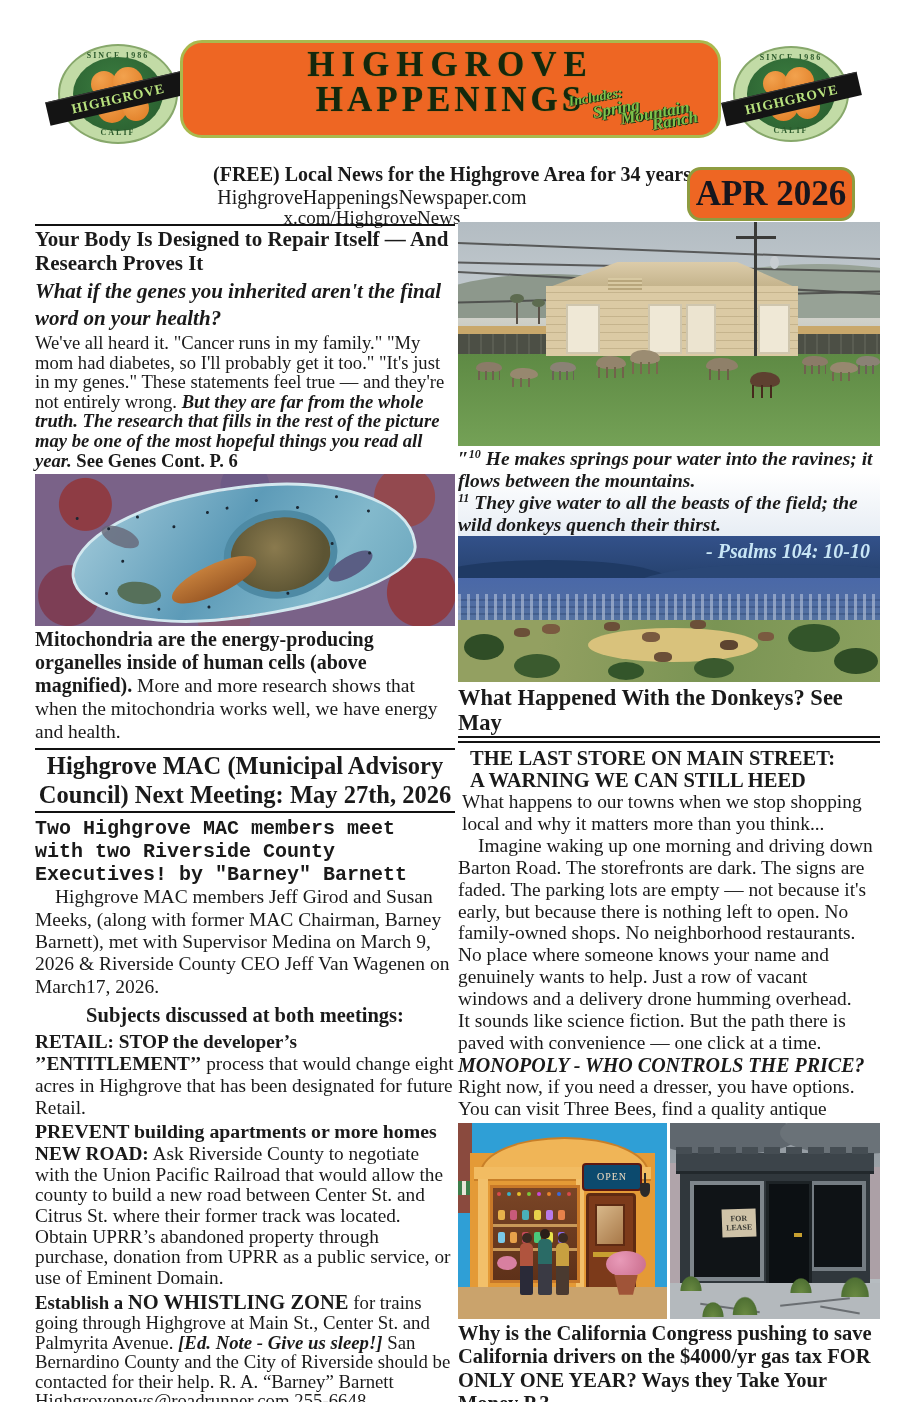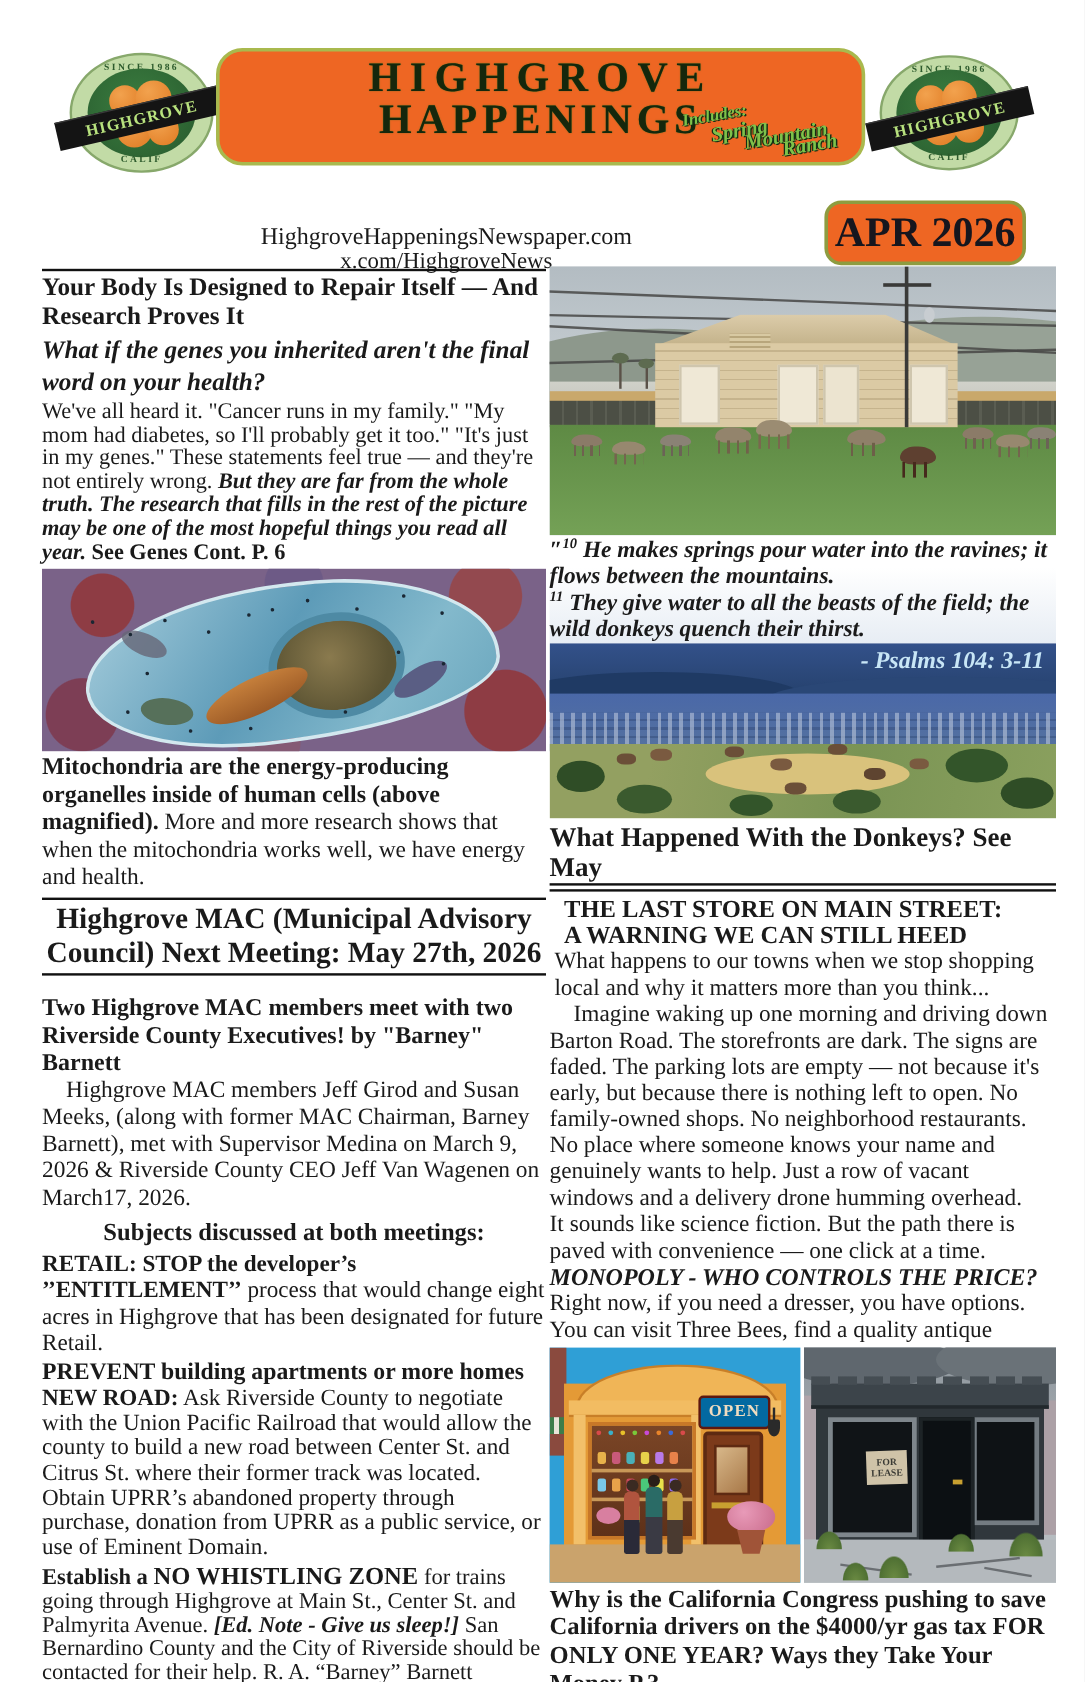--- a/index.html
+++ b/index.html
@@ -40,21 +40,21 @@
   .col-right{left:458px;width:422px;}
   .rule{border:0;border-top:2px solid #111;margin:2px 0;}
   p{margin:0;}
   .b{font-weight:bold;} .bi{font-weight:bold;font-style:italic;}
   .genes-head{font-weight:bold;font-size:21px;line-height:23.5px;margin-top:2px;}
   .genes-sub{font-weight:bold;font-style:italic;font-size:21px;line-height:26.5px;margin:3px 0 2px;}
   .genes-body{font-size:18.6px;line-height:19.6px;}
   .caption{font-size:19.5px;line-height:23px;margin-top:2px;}
   .caption .b{font-size:20px;}
   .mac-head{font-weight:bold;font-size:24.5px;line-height:28.5px;text-align:center;margin:2px 0;}
-  .mac-byline{font-weight:bold;font-size:20px;line-height:23px;margin-top:16px;}
+  .mac-byline{font-weight:bold;font-size:20px;line-height:23px;margin-top:4px;font-family:Liberation Mono, monospace;}
   .mac-intro{font-size:19.5px;line-height:22.4px;text-indent:20px;}
   .subjects{font-weight:bold;font-size:20.5px;text-align:center;margin:6px 0 4px;}
   .retail{font-size:19.3px;line-height:22px;}
   .prevent{font-weight:bold;font-size:19.8px;line-height:25px;}
   .newroad{font-size:19.3px;line-height:20.6px;}
   .whistle{font-size:18.8px;line-height:19.6px;margin-top:5px;}
   .wlead2{font-size:20.5px;}
   
   .psalm{background:linear-gradient(#ffffff 30%,#e7edf4);font-weight:bold;font-style:italic;
          font-size:19.5px;line-height:22px;padding:2px 0 0;}
@@ -112,20 +112,21 @@
     <div class="logo-inner">
       <div class="orange" style="left:16px;top:13px;width:25px;height:25px;"></div>
       <div class="orange" style="left:38px;top:9px;width:29px;height:29px;"></div>
       <div class="orange" style="left:22px;top:34px;width:29px;height:29px;"></div>
       <div class="orange" style="left:48px;top:36px;width:25px;height:25px;"></div>
     </div>
     <div class="logo-ribbon">HIGHGROVE</div>
     <div class="logo-bot">CALIF</div>
   </div>
 
+  <div class="hdr-line freeline">(FREE) Local News for the Highgrove Area for 34 years</div>
   <div class="hdr-line website" style="left:-80px;">HighgroveHappeningsNewspaper.com</div>
   <div class="hdr-line xhandle" style="left:-80px;">x.com/HighgroveNews</div>
   <div class="badge">APR 2026</div>
 
   <div class="col col-left">
     <hr class="rule">
     <div class="genes-head">Your Body Is Designed to Repair Itself — And Research Proves It</div>
     <div class="genes-sub">What if the genes you inherited aren't the final word on your health?</div>
     <p class="genes-body"><span>We've all heard it. "Cancer runs in my family." "My mom had diabetes, so I'll probably get it too." "It's just in my genes." These statements feel true — and they're not entirely wrong. </span><span class="bi">But they are far from the whole truth.  The research that fills in the rest of the picture may be one of the most hopeful things you read all year. </span><span class="b">See Genes Cont. P. 6</span></p>
 
@@ -271,21 +272,21 @@
       <div class="bush" style="left:150px;top:126px;width:36px;height:18px;background:#33552a;"></div>
 
       <div class="abs" style="left:56px;top:92px;width:16px;height:9px;border-radius:40%;background:#6b4f38;"></div>
       <div class="abs" style="left:84px;top:88px;width:18px;height:10px;border-radius:40%;background:#7a5a40;"></div>
       <div class="abs" style="left:146px;top:86px;width:16px;height:9px;border-radius:40%;background:#6b4f38;"></div>
       <div class="abs" style="left:184px;top:96px;width:18px;height:10px;border-radius:40%;background:#7a5a40;"></div>
       <div class="abs" style="left:232px;top:84px;width:16px;height:9px;border-radius:40%;background:#6b4f38;"></div>
       <div class="abs" style="left:262px;top:104px;width:18px;height:10px;border-radius:40%;background:#5e4430;"></div>
       <div class="abs" style="left:196px;top:116px;width:18px;height:10px;border-radius:40%;background:#6b4f38;"></div>
       <div class="abs" style="left:300px;top:96px;width:16px;height:9px;border-radius:40%;background:#7a5a40;"></div>
-      <div class="abs" style="right:10px;top:4px;font-weight:bold;font-style:italic;font-size:20px;color:#c8e6f6;">-  Psalms 104: 3-11</div>
+      <div class="abs" style="right:10px;top:4px;font-weight:bold;font-style:italic;font-size:20px;color:#c8e6f6;">-  Psalms 104: 10-10</div>
     </div>
 
     <div class="donkeys-head">What Happened With the Donkeys? See May</div>
     <hr class="rule" style="margin:3px 0 0;">
 
     <div class="ls-head">THE LAST STORE ON MAIN STREET:</div>
     <div class="ls-head" style="margin-top:0;">A WARNING WE CAN STILL HEED</div>
     <p class="rbody" style="padding-left:4px;">What happens to our towns when we stop shopping local  and why it matters more than you think...</p>
     <p class="rbody indent">Imagine waking up one morning and driving down Barton Road. The storefronts are dark. The signs are faded. The parking lots are empty — not because it's early, but because there is nothing left to open. No family-owned shops. No neighborhood restaurants. No place where someone knows your name and genuinely wants to help. Just a row of vacant windows and a delivery drone humming overhead.</p>
     <p class="rbody">It sounds like science fiction. But the path there is paved with convenience — one click at a time.</p>
@@ -313,22 +314,22 @@
                box-shadow:12px 0 0 #e8a24a,24px 0 0 #c84a5a,36px 0 0 #4ac87a,48px 0 0 #e8e24a,60px 0 0 #8a6ae8;"></div>
           <div class="abs" style="left:0;top:60px;width:100%;height:3px;background:#c89858;"></div>
           <div class="abs" style="left:4px;top:68px;width:20px;height:14px;border-radius:50%;background:#d87fa0;"></div>
           <div class="abs" style="left:30px;top:66px;width:10px;height:16px;background:#b8d84a;border-radius:2px;"></div>
         </div>
 
         <div class="abs" style="left:128px;top:70px;width:44px;height:94px;background:#7c3a1a;border:3px solid #5e2a12;border-radius:4px 4px 0 0;">
           <div class="abs" style="left:6px;top:8px;width:26px;height:38px;background:linear-gradient(135deg,#d8b88a,#a87848);border:2px solid #5e2a12;"></div>
           <div class="abs" style="left:4px;top:56px;width:30px;height:5px;background:#c8a030;"></div>
         </div>
-        <div class="abs" style="left:124px;top:40px;width:56px;height:24px;background:#0369a1;border:2px solid #5e1810;border-radius:4px;
-             color:#f0dcc0;font-weight:bold;font-size:14px;text-align:center;line-height:24px;letter-spacing:1px;">OPEN</div>
+        <div class="abs" style="left:124px;top:40px;width:56px;height:24px;background:#0c4a6e;border:2px solid #5e1810;border-radius:4px;
+             color:#f0dcc0;font-weight:normal;font-size:10px;text-align:center;line-height:24px;letter-spacing:1px;">OPEN</div>
         <div class="abs" style="left:182px;top:60px;width:10px;height:14px;background:#2a2a2a;border-radius:2px 2px 50% 50%;"></div>
         <div class="abs" style="left:186px;top:50px;width:2px;height:12px;background:#2a2a2a;"></div>
 
         <div class="abs" style="left:0;bottom:0;width:100%;height:32px;background:#caa36c;"></div>
 
         <div class="abs" style="left:62px;top:120px;width:13px;height:52px;background:linear-gradient(#b0543e 45%,#2a2a38 45%);border-radius:5px 5px 2px 2px;"></div>
         <div class="abs" style="left:64px;top:110px;width:10px;height:10px;border-radius:50%;background:#3a2a22;"></div>
         <div class="abs" style="left:80px;top:116px;width:14px;height:56px;background:linear-gradient(#2a6b66 45%,#3a3a44 45%);border-radius:5px 5px 2px 2px;"></div>
         <div class="abs" style="left:82px;top:106px;width:10px;height:10px;border-radius:50%;background:#2a1e18;"></div>
         <div class="abs" style="left:98px;top:120px;width:13px;height:52px;background:linear-gradient(#c8a040 45%,#4a3a30 45%);border-radius:5px 5px 2px 2px;"></div>

